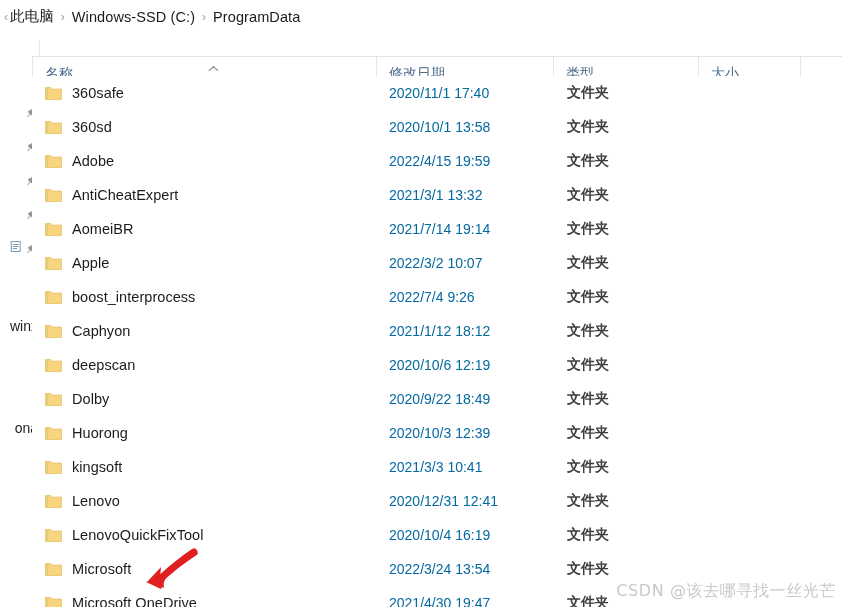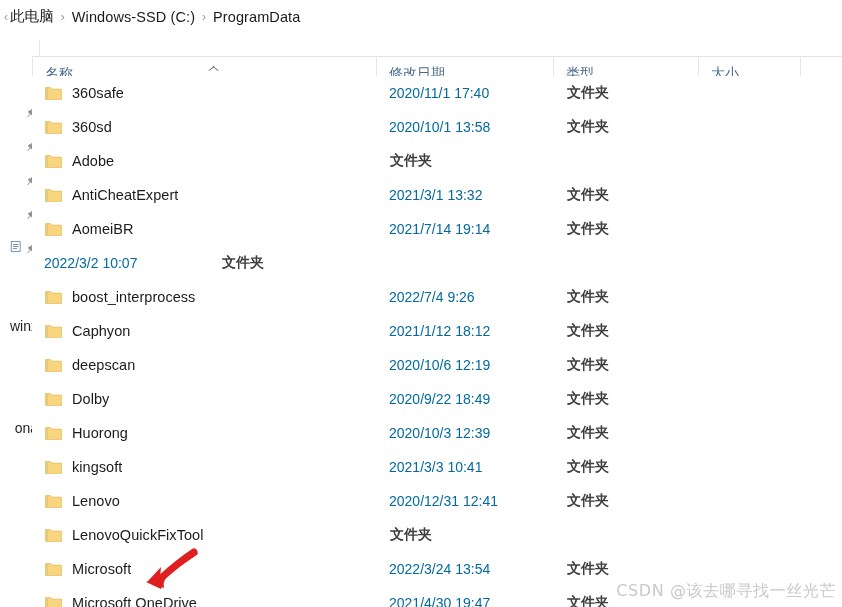--- a/index.html
+++ b/index.html
@@ -319,20 +319,21 @@
         <div class="cell size"></div>
       </div>
       <div class="row">
         <div class="cell name">
           <svg class="folder-icon" viewBox="0 0 17 15">
             <path d="M0.5 1.5 h5.2 l1.3 1.6 h9.5 v10.4 h-16 z" fill="#f8d57e" stroke="#e3bd5e" stroke-width="0.7"></path>
             <path d="M0.5 1.5 h2.6 v12 h-2.6 z" fill="#e8c977"></path>
           </svg>
           <span class="fname">Adobe</span>
         </div>
+        <div class="cell date">2022/4/15 19:59</div>
         <div class="cell type">文件夹</div>
         <div class="cell size"></div>
       </div>
       <div class="row">
         <div class="cell name">
           <svg class="folder-icon" viewBox="0 0 17 15">
             <path d="M0.5 1.5 h5.2 l1.3 1.6 h9.5 v10.4 h-16 z" fill="#f8d57e" stroke="#e3bd5e" stroke-width="0.7"></path>
             <path d="M0.5 1.5 h2.6 v12 h-2.6 z" fill="#e8c977"></path>
           </svg>
           <span class="fname">AntiCheatExpert</span>
@@ -347,20 +348,27 @@
             <path d="M0.5 1.5 h5.2 l1.3 1.6 h9.5 v10.4 h-16 z" fill="#f8d57e" stroke="#e3bd5e" stroke-width="0.7"></path>
             <path d="M0.5 1.5 h2.6 v12 h-2.6 z" fill="#e8c977"></path>
           </svg>
           <span class="fname">AomeiBR</span>
         </div>
         <div class="cell date">2021/7/14 19:14</div>
         <div class="cell type">文件夹</div>
         <div class="cell size"></div>
       </div>
       <div class="row">
+        <div class="cell name">
+          <svg class="folder-icon" viewBox="0 0 17 15">
+            <path d="M0.5 1.5 h5.2 l1.3 1.6 h9.5 v10.4 h-16 z" fill="#f8d57e" stroke="#e3bd5e" stroke-width="0.7"></path>
+            <path d="M0.5 1.5 h2.6 v12 h-2.6 z" fill="#e8c977"></path>
+          </svg>
+          <span class="fname">Apple</span>
+        </div>
         <div class="cell date">2022/3/2 10:07</div>
         <div class="cell type">文件夹</div>
         <div class="cell size"></div>
       </div>
       <div class="row">
         <div class="cell name">
           <svg class="folder-icon" viewBox="0 0 17 15">
             <path d="M0.5 1.5 h5.2 l1.3 1.6 h9.5 v10.4 h-16 z" fill="#f8d57e" stroke="#e3bd5e" stroke-width="0.7"></path>
             <path d="M0.5 1.5 h2.6 v12 h-2.6 z" fill="#e8c977"></path>
           </svg>
@@ -443,20 +451,21 @@
         <div class="cell size"></div>
       </div>
       <div class="row">
         <div class="cell name">
           <svg class="folder-icon" viewBox="0 0 17 15">
             <path d="M0.5 1.5 h5.2 l1.3 1.6 h9.5 v10.4 h-16 z" fill="#f8d57e" stroke="#e3bd5e" stroke-width="0.7"></path>
             <path d="M0.5 1.5 h2.6 v12 h-2.6 z" fill="#e8c977"></path>
           </svg>
           <span class="fname">LenovoQuickFixTool</span>
         </div>
+        <div class="cell date">2020/10/4 16:19</div>
         <div class="cell type">文件夹</div>
         <div class="cell size"></div>
       </div>
       <div class="row">
         <div class="cell name">
           <svg class="folder-icon" viewBox="0 0 17 15">
             <path d="M0.5 1.5 h5.2 l1.3 1.6 h9.5 v10.4 h-16 z" fill="#f8d57e" stroke="#e3bd5e" stroke-width="0.7"></path>
             <path d="M0.5 1.5 h2.6 v12 h-2.6 z" fill="#e8c977"></path>
           </svg>
           <span class="fname">Microsoft</span>

